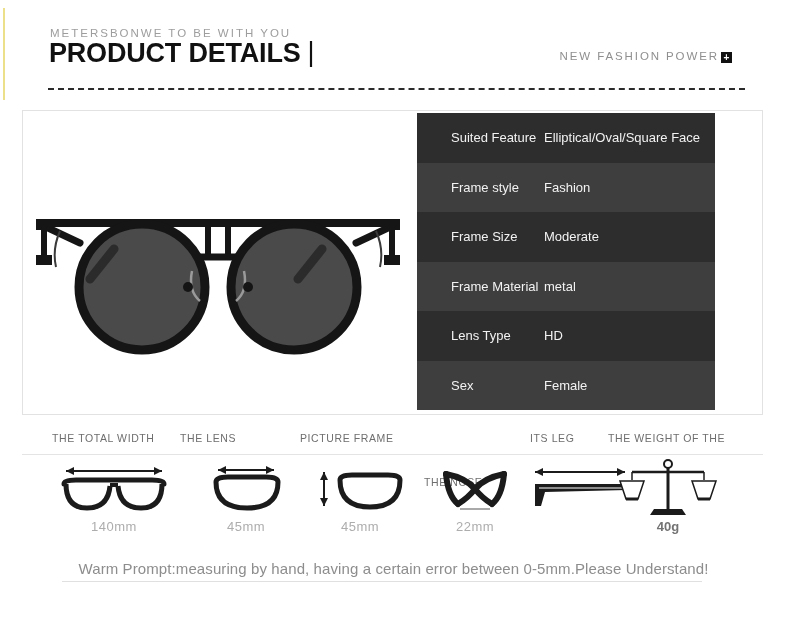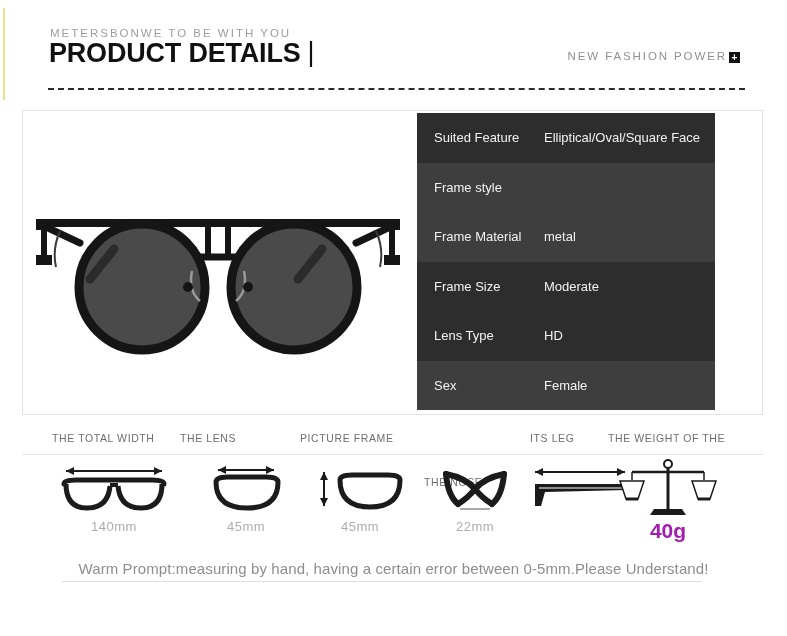--- a/index.html
+++ b/index.html
@@ -59,21 +59,21 @@
   .title-bar {
     display: inline-block;
     font-weight: 400;
     color: #111;
     margin-left: 7px;
     position: relative;
     top: -1px;
   }
   .new-fashion {
     position: absolute;
-    right: 47px;
+    right: 55px;
     top: 50px;
     font-size: 11.5px;
     letter-spacing: 1.9px;
     color: #8f8f8f;
     white-space: nowrap;
   }
   .plus-box {
     display: inline-block;
     width: 11px;
     height: 11px;
@@ -132,21 +132,21 @@
     flex: 1 1 0;
     display: flex;
     align-items: center;
     font-size: 13px;
     color: #f2f2f2;
   }
   .spec-row.odd  { background: #2d2d2d; }
   .spec-row.even { background: #3e3e3e; justify-content: space-between; }
   .spec-key {
     width: 127px;
-    padding-left: 17px;
+    padding-left: 34px;
     box-sizing: border-box;
     white-space: nowrap;
   }
   .spec-val {
     flex: 1;
     white-space: nowrap;
   }
 
   
   .measure-section {
@@ -190,22 +190,22 @@
   }
   .cell .val {
     font-size: 13px;
     color: #adadad;
     letter-spacing: 0.5px;
     margin-top: 2px;
     white-space: nowrap;
   }
   .cell .val.bold {
     font-weight: bold;
-    font-size: 21px;
-    color: #a21caf;
+    font-size: 13px;
+    color: #737373;
     letter-spacing: 0;
   }
 
   .warm-prompt {
     position: absolute;
     left: 0;
     top: 560px;
     width: 787px;
     text-align: center;
     font-size: 15px;
@@ -280,28 +280,29 @@
     </svg>
   </div>
 
   <div class="spec-table">
     <div class="spec-row odd">
       <div class="spec-key">Suited Feature</div>
       <div class="spec-val">Elliptical/Oval/Square Face</div>
     </div>
     <div class="spec-row even">
       <div class="spec-key">Frame style</div>
+      <div class="spec-val">Fashion</div>
+    </div>
+    <div class="spec-row odd">
+      <div class="spec-key">Frame Size</div>
+      <div class="spec-val">Moderate</div>
     </div>
     <div class="spec-row even">
       <div class="spec-key">Frame Material</div>
       <div class="spec-val">metal</div>
-    </div>
-    <div class="spec-row odd">
-      <div class="spec-key">Frame Size</div>
-      <div class="spec-val">Moderate</div>
     </div>
     <div class="spec-row odd">
       <div class="spec-key">Lens Type</div>
       <div class="spec-val">HD</div>
     </div>
     <div class="spec-row even">
       <div class="spec-key">Sex</div>
       <div class="spec-val">Female</div>
     </div>
   </div>

